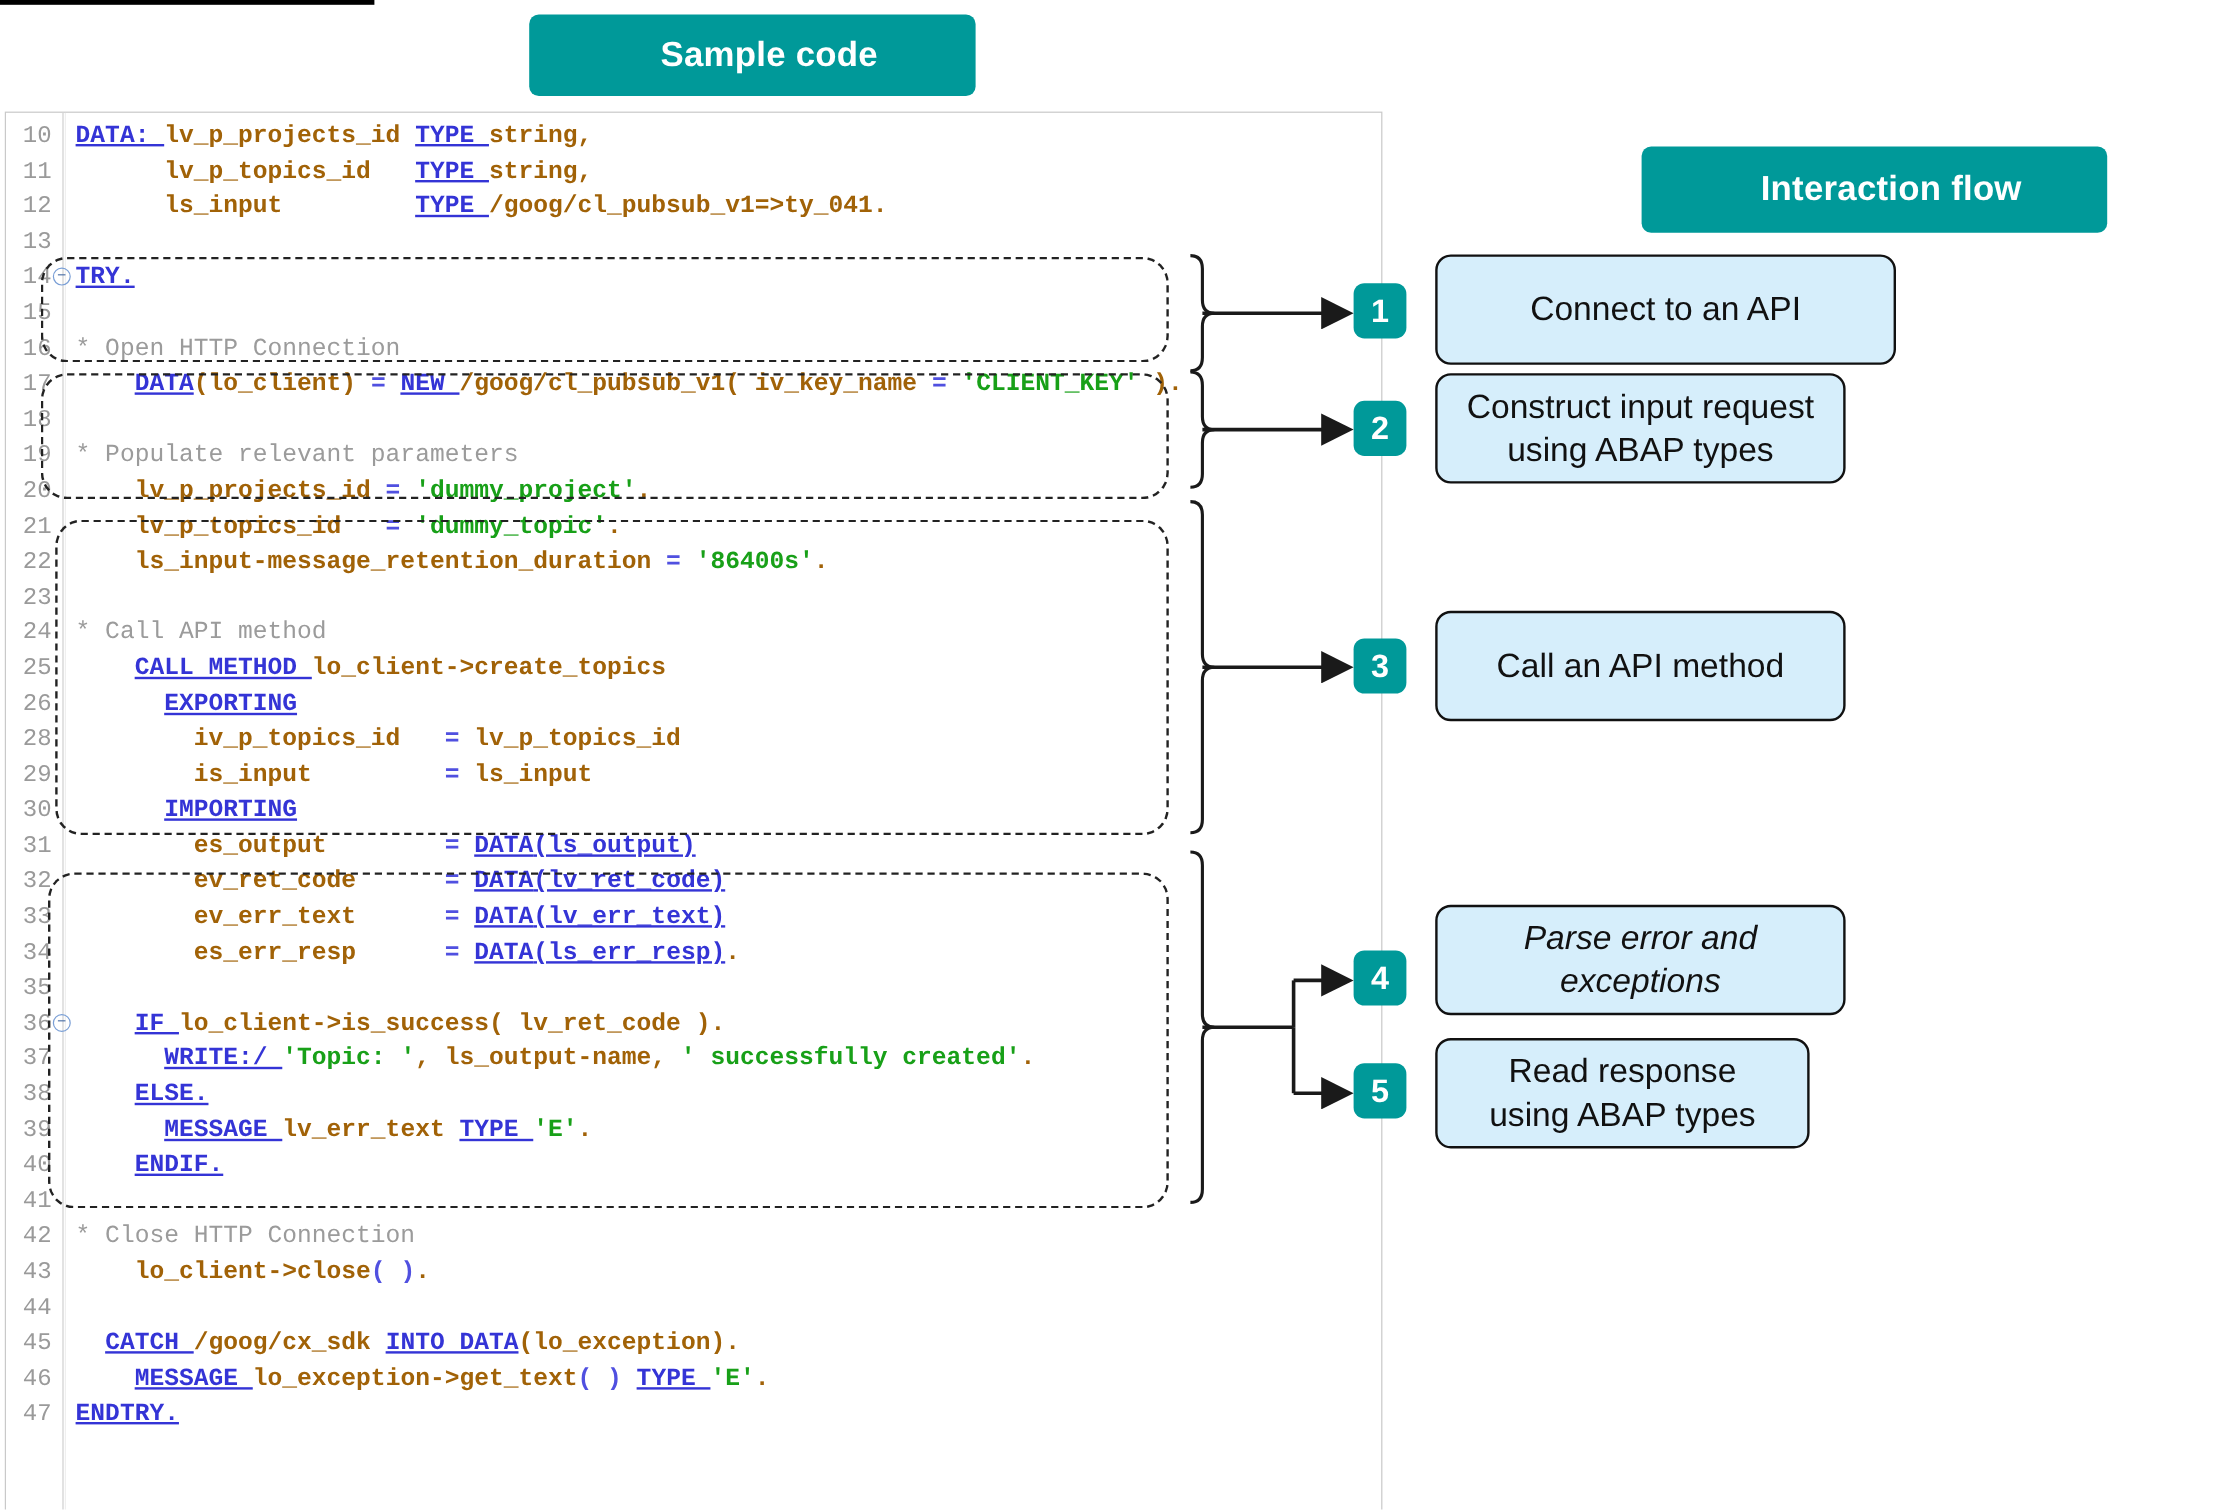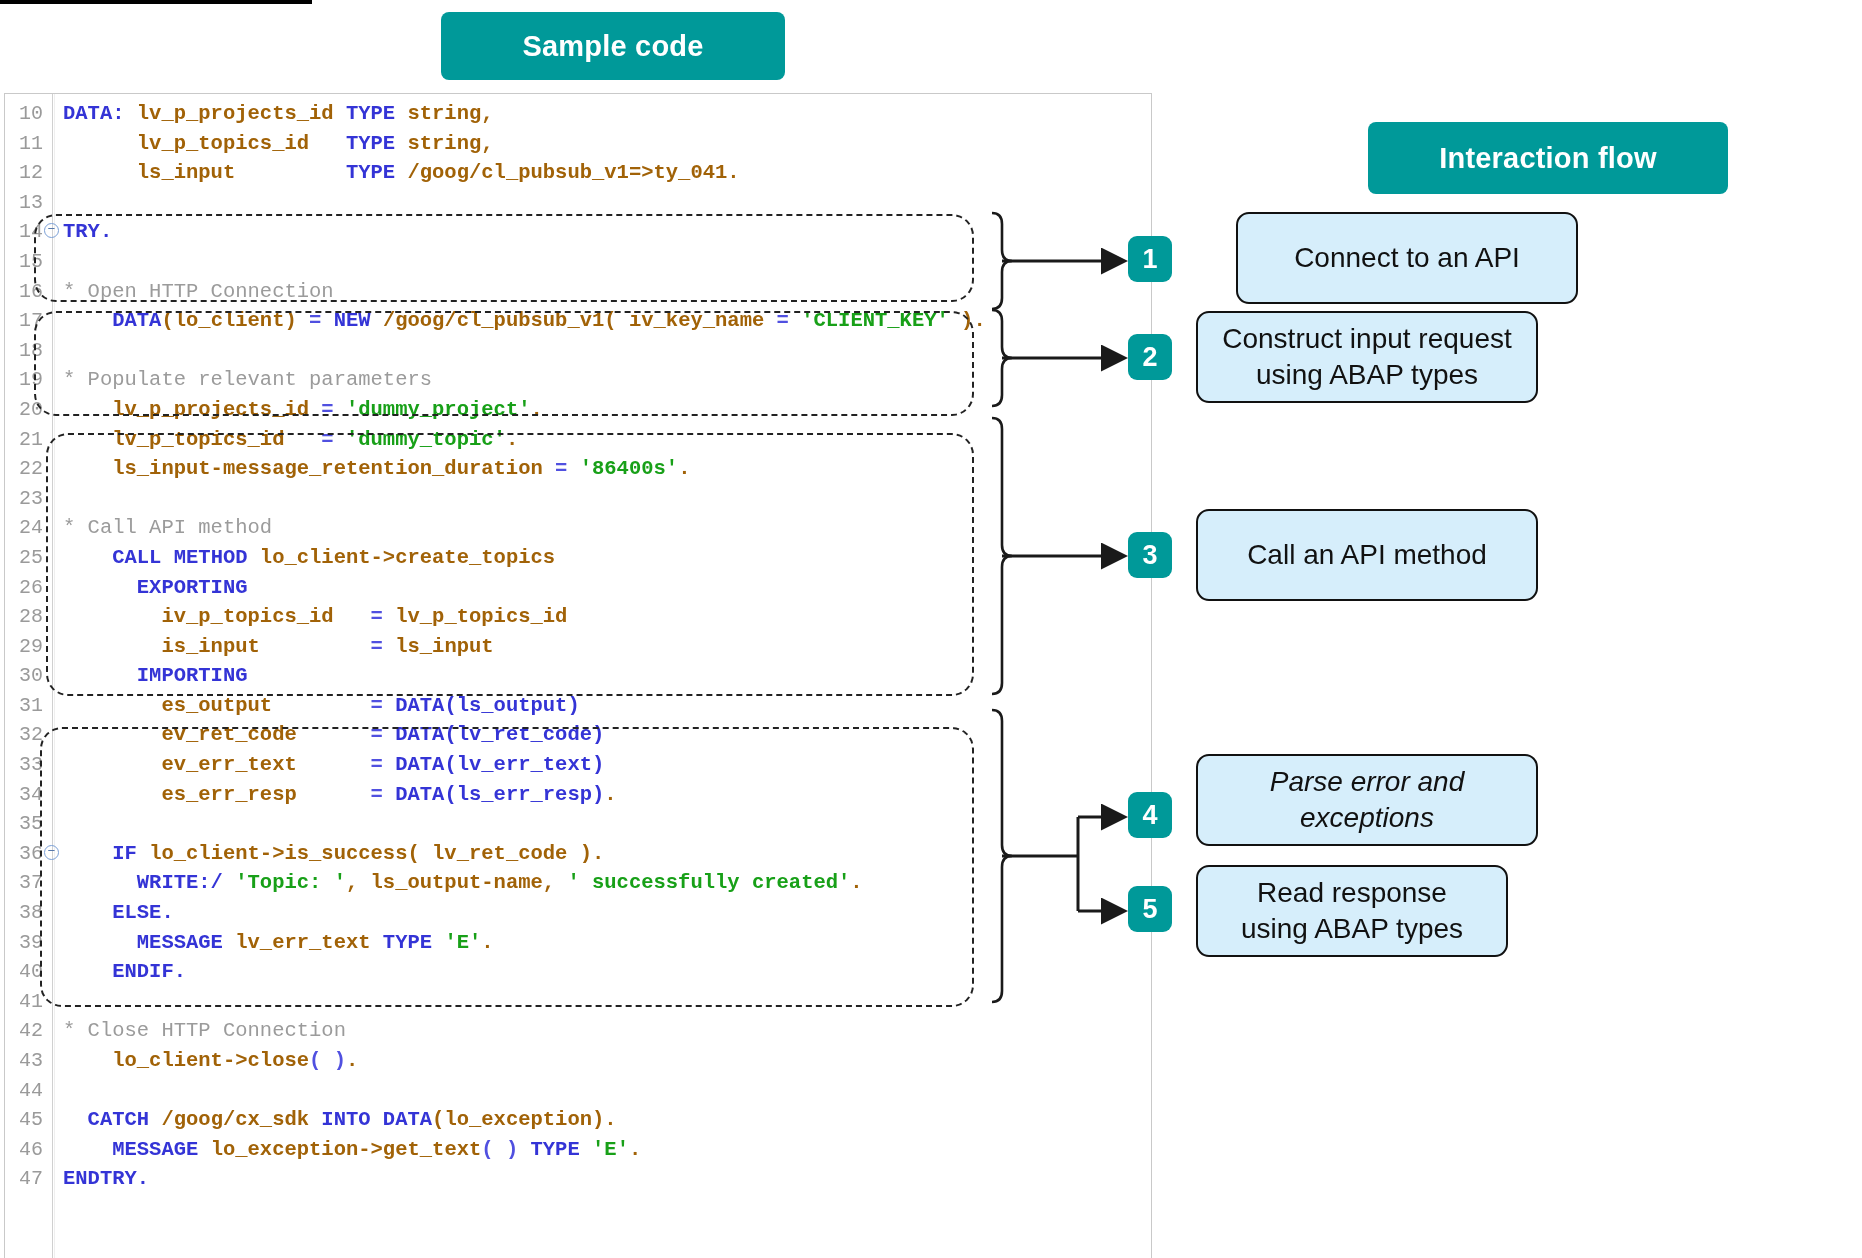--- a/index.html
+++ b/index.html
@@ -27,20 +27,21 @@
   .pill {
     position: absolute;
     background: #009999;
     border-radius: 8px;
     color: #ffffff;
     font-weight: bold;
     display: flex;
     align-items: center;
     justify-content: center;
     letter-spacing: .2px;
+    padding-left: 28px;
   }
   #sample-code-pill {
     left: 441px; top: 12px;
     width: 344px; height: 68px;
     font-size: 29px;
   }
   #interaction-flow-pill {
     left: 1368px; top: 122px;
     width: 360px; height: 72px;
     font-size: 29px;
@@ -102,21 +103,21 @@
     line-height: 12px;
     text-align: center;
   }
   .fold::after { content: "\2212"; }
   .code {
     position: absolute;
     left: 58px; top: 0;
     color: #000000;
     font-weight: bold;
   }
-  .kw  { color: #3434d6; font-weight: bold; }
+  .kw  { color: #3434d6; font-weight: bold; text-decoration: underline; }
   .str { color: #18a018; font-weight: bold; }
   .cmt { color: #9b9b9b; font-weight: normal; }
   .op  { color: #5050e0; font-weight: bold; }
   .pl  { color: #a16207; font-weight: bold; }
 
   
   .dashbox {
     position: absolute;
     border: 2px dashed #222;
     border-radius: 22px;
@@ -215,21 +216,21 @@
 </div>
 
 <div class="dashbox" style="left:34px; top:214px; width:940px; height:88px;"></div>
 <div class="dashbox" style="left:34px; top:311px; width:940px; height:105px;"></div>
 <div class="dashbox" style="left:46px; top:433px; width:928px; height:263px;"></div>
 <div class="dashbox" style="left:40px; top:727px; width:934px; height:280px;"></div>
 
 <div class="step-badge" style="left:1128px; top:236px;">
   <span>1</span>
 </div>
-<div class="flow-box" style="left:1196px; top:212px; width:342px; height:92px;margin-left:40px;">
+<div class="flow-box" style="left:1196px; top:212px; width:384px; height:92px;">
   <span>Connect to an API</span>
 </div>
 
 <div class="step-badge" style="left:1128px; top:334px;">
   <span>2</span>
 </div>
 <div class="flow-box" style="left:1196px; top:311px; width:342px; height:92px;">
   <span>Construct input request<br>using ABAP types</span>
 </div>
 

